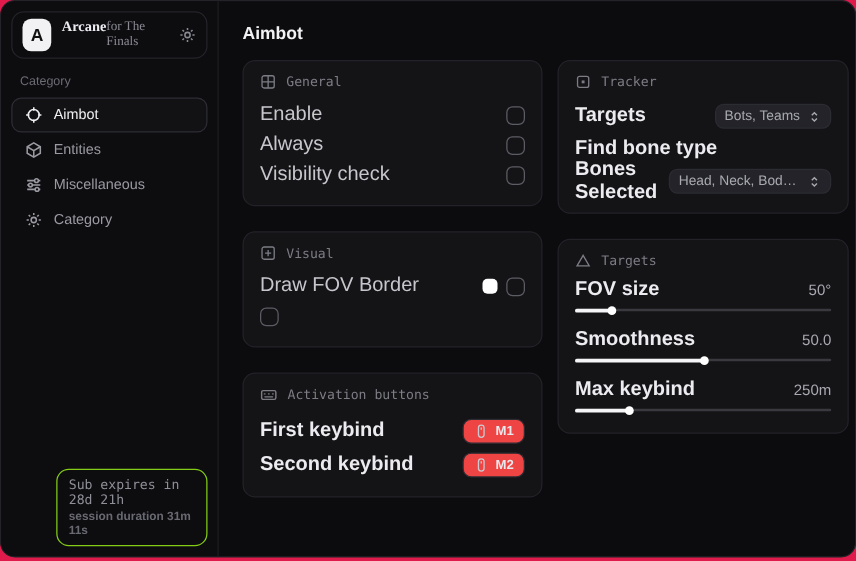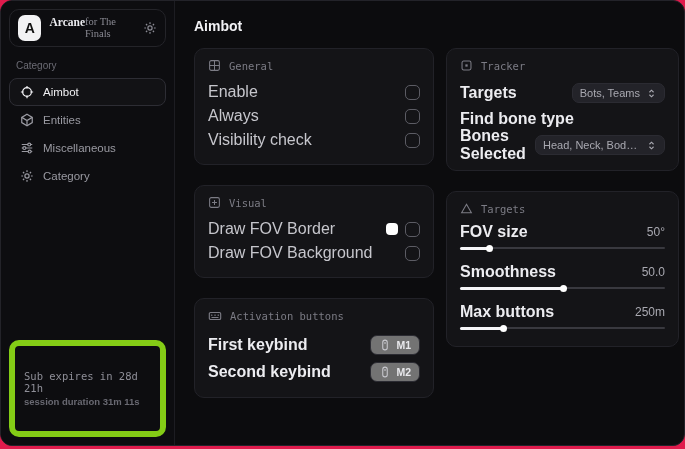--- a/index.html
+++ b/index.html
@@ -19,21 +19,21 @@
     font-weight:bold; font-size:14px; display:flex; align-items:center; justify-content:center; }
   .brand-text { display:flex; flex-direction:row; line-height:1.15;font-family:Liberation Serif, serif; }
   .brand-name { font-size:11.5px; font-weight:bold; color:#ededf1; }
   .brand-sub { font-size:10.5px; color:#8a8a93; }
   .brand-gear { margin-left:auto; color:#8a8a93; display:flex; cursor:pointer; }
   .category { margin:13px 7px 7px; font-size:10px; color:#6b6b74; }
   .nav-item { height:28px; display:flex; align-items:center; gap:9px; padding:0 10px;
     border-radius:8px; border:1px solid transparent; color:#9a9aa2; font-size:11.5px; cursor:pointer; }
   .nav-item.active { border-color:#2d2d34; background:#121215; color:#f0f0f3; }
   .nav-item .ico { display:flex; color:inherit; }
-  .status-card { margin-top:auto; border:6px solid #84cc16; border-radius:10px; padding:24px 9px; }
+  .status-card { margin-top:auto; border:1px solid #84cc16; border-radius:10px; padding:6px 9px;margin-left:36px; }
   .status-line1 { font-family:"DejaVu Sans Mono", monospace; font-size:10.5px; color:#8f8f98; }
   .status-line2 { font-size:9.5px; font-weight:bold; color:#696972; margin-top:2px; }
 
   
   .main { flex:1; padding:13px 13px 0 19px; overflow:hidden; }
   .page-title { font-size:14px; font-weight:bold; color:#f2f2f5; margin:4px 0 14px; }
   .columns { display:flex; gap:12px; align-items:flex-start; }
   .col-left { width:240px; flex:0 0 240px; }
   .col-right { width:233px; flex:0 0 233px; }
   .card { background:#141417; border:1px solid #222228; border-radius:10px;
@@ -42,21 +42,21 @@
     font-family:"DejaVu Sans Mono", monospace; font-size:10.5px; color:#7c7c85; }
   .card-header .ico { display:flex; color:#7c7c85; }
   .row { display:flex; align-items:center; justify-content:space-between; height:24px; }
   .row-label { font-size:16px; color:#c6c6cc; }
   .row-label.strong { font-weight:bold; color:#ececf0; font-size:16px; }
   .right-group { display:flex; align-items:center; gap:7px; }
   .checkbox { width:15px; height:15px; border:1.5px solid #5c5c64; border-radius:5px;
     background:transparent; cursor:pointer; flex:0 0 auto; }
   .swatch { width:12px; height:12px; border-radius:4px; cursor:pointer; flex:0 0 auto; }
 
-  .chip { display:flex; align-items:center; gap:5px; background:#737373; border:1px solid #2b2b32;
+  .chip { display:flex; align-items:center; gap:5px; background:#ef4444; border:1px solid #2b2b32;
     border-radius:7px; padding:3px 8px; color:#e8e8ec; font-size:10.5px; font-weight:bold; cursor:pointer; }
   .chip .ico { display:flex; color:#c9c9cf; }
   .act-row { height:27px; }
 
   .dropdown { display:flex; align-items:center; gap:6px; background:#232329; border:1px solid #2b2b32;
     border-radius:7px; padding:3px 7px; color:#a9a9b1; font-size:11px; cursor:pointer;
     max-width:152px; white-space:nowrap; }
   .dropdown .ico { display:flex; color:#a9a9b1; flex:0 0 auto; }
   .dd-value { overflow:hidden; text-overflow:ellipsis; }
   .trk-row { height:26px; }
@@ -180,21 +180,20 @@
             <span>Visual</span>
           </div>
           <div class="row">
             <span class="row-label">Draw FOV Border</span>
             <span class="right-group">
               <span class="swatch" style="background: rgb(255, 255, 255);"></span>
               <span class="checkbox"></span>
             </span>
           </div>
           <div class="row">
-            <span class="row-label">Draw FOV Background</span>
             <span class="right-group">
               <span class="checkbox"></span>
             </span>
           </div>
         </div>
 
         <div class="card">
           <div class="card-header">
             <span class="ico">
               <svg width="14" height="14" viewBox="0 0 16 16" fill="none" stroke="currentColor" stroke-width="1.3">
@@ -301,21 +300,21 @@
             <div class="slider">
               <div class="slider-track"></div>
               <div class="slider-fill" style="width: 50%;">
                 <div class="slider-thumb"></div>
               </div>
             </div>
           </div>
 
           <div class="acc-group" style="margin-bottom:2px;">
             <div class="acc-top">
-              <span class="row-label strong">Max buttons</span>
+              <span class="row-label strong">Max keybind</span>
               <span class="acc-value">250m</span>
             </div>
             <div class="slider">
               <div class="slider-track"></div>
               <div class="slider-fill" style="width: 21%;">
                 <div class="slider-thumb"></div>
               </div>
             </div>
           </div>
 

